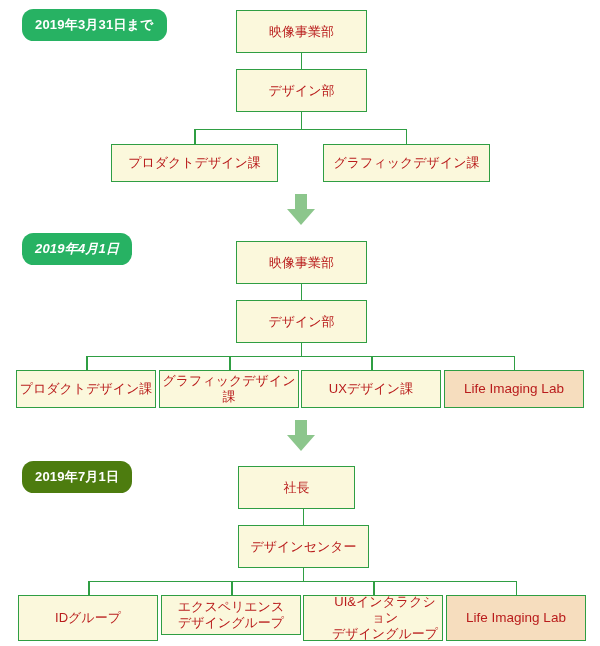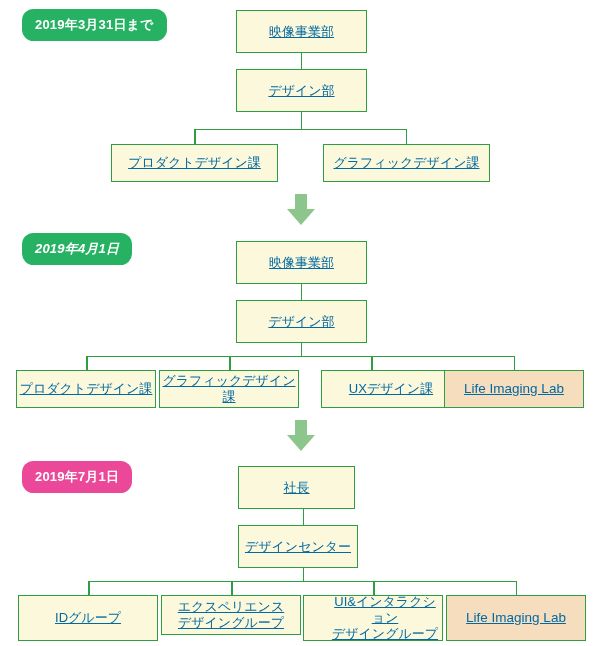--- a/index.html
+++ b/index.html
@@ -32,37 +32,36 @@
     font-weight: bold;
     letter-spacing: 0.2px;
     display: flex;
     align-items: center;
     justify-content: center;
     white-space: nowrap;
     padding: 16px 13px;
     box-sizing: border-box;
   }
   .badge-green { background: #27b263; }
-  .badge-blue  { background: #ec4899; }
+  .badge-blue  { background: #4d7c0f; }
 
   
   .node {
     position: absolute;
     box-sizing: border-box;
     border: 1.6px solid #2f9e43;
     background: #fbf8dc;
-    color: #0369a1;
+    color: #b91c1c;
     font-size: 13px;
     line-height: 1.22;
     display: flex;
     align-items: center;
     justify-content: center;
     text-align: center;
     white-space: pre-line;
-    text-decoration: underline;
   }
   .node.highlight { background: #f6ddbe; }
   .node.latin { font-size: 13.5px; }
 
   
   .line-v, .line-h {
     position: absolute;
     background: #2f9e43;
   }
   .line-v { width: 1.6px; }
@@ -121,40 +120,40 @@
     <div class="line-h" style="left:86px; top:355.5px; width:429px;"></div>
     <div class="line-v" style="left:86px; top:355.5px; height:15px;"></div>
     <div class="line-v" style="left:229px; top:355.5px; height:15px;"></div>
     <div class="line-v" style="left:371px; top:355.5px; height:15px;"></div>
     <div class="line-v" style="left:513.5px; top:355.5px; height:15px;"></div>
 
     <div class="node" style="left:16px; top:370px; width:140px; height:38px;">プロダクトデザイン課</div>
 
     <div class="node" style="left:159px; top:370px; width:140px; height:38px;">グラフィックデザイン課</div>
 
-    <div class="node" style="left:301px; top:370px; width:140px; height:38px;margin-left:20px;">UXデザイン課</div>
+    <div class="node" style="left:301px; top:370px; width:140px; height:38px;">UXデザイン課</div>
 
     <div class="node highlight latin" style="left:444px; top:370px; width:140px; height:38px;">Life Imaging Lab</div>
   </div>
 
   <div class="arrow" style="left:284px; top:420px;">
     <svg viewBox="0 0 34 32" xmlns="http://www.w3.org/2000/svg">
       <polygon points="11,0 23,0 23,15 31,15 17,31 3,15 11,15" fill="#8cc68c"></polygon>
     </svg>
   </div>
 
   <div class="section">
 
     <div class="badge badge-blue" style="left:22px; top:461px;">2019年7月1日</div>
 
     <div class="node" style="left:238px; top:466px; width:117px; height:43px;">社長</div>
 
     <div class="line-v" style="left:302.5px; top:509px; height:16px;"></div>
 
-    <div class="node" style="left:238px; top:525px; width:120px; height:43px;">デザインセンター</div>
+    <div class="node" style="left:238px; top:525px; width:131px; height:43px;">デザインセンター</div>
 
     <div class="line-v" style="left:302.5px; top:568px; height:13px;"></div>
     <div class="line-h" style="left:88px; top:580.5px; width:429px;"></div>
     <div class="line-v" style="left:88px; top:580.5px; height:15px;"></div>
     <div class="line-v" style="left:231px; top:580.5px; height:15px;"></div>
     <div class="line-v" style="left:373px; top:580.5px; height:15px;"></div>
     <div class="line-v" style="left:515.5px; top:580.5px; height:15px;"></div>
 
     <div class="node" style="left:18px; top:595px; width:140px; height:46px;">IDグループ</div>
 

